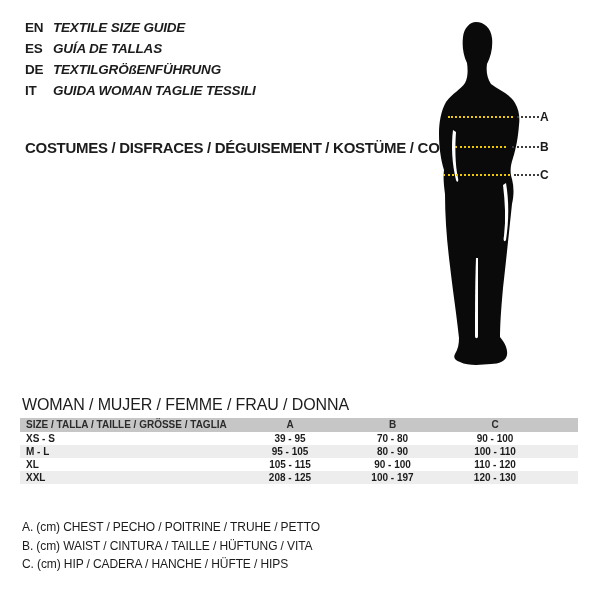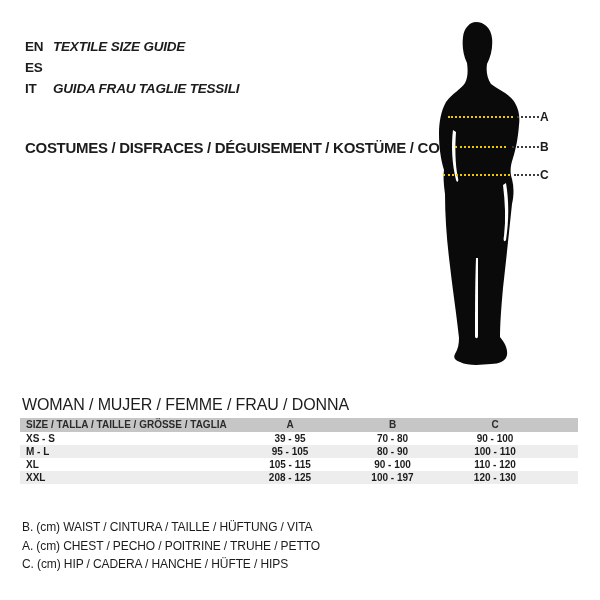--- a/index.html
+++ b/index.html
@@ -6,21 +6,21 @@
   html,body { width:600px; height:600px; }
   body {
     background:#ffffff;
     font-family:"Liberation Sans", sans-serif;
     color:#1c1c1c;
     -webkit-font-smoothing:antialiased;
   }
   .page { position:relative; width:600px; height:600px; background:#fff; overflow:hidden; }
 
   
-  .lang-list { position:absolute; left:25px; top:36px; }
+  .lang-list { position:absolute; left:25px; top:17px; }
   .lang-row { display:flex; height:21px; align-items:center; font-size:13.5px; font-weight:700; letter-spacing:-0.2px; }
   .lang-code { width:28px; flex:0 0 28px; }
   .lang-label { white-space:nowrap;font-style:italic; }
 
   
   .category-title {
     position:absolute; left:25px; top:139px;
     font-size:15px; font-weight:700; letter-spacing:-0.3px; white-space:nowrap;
   }
 
@@ -54,24 +54,29 @@
 
 <div class="page">
 
   <div class="lang-list">
     <div class="lang-row">
       <span class="lang-code">EN</span>
       <span class="lang-label">TEXTILE SIZE GUIDE</span>
     </div>
     <div class="lang-row">
       <span class="lang-code">ES</span>
+      <span class="lang-label">GUÍA DE TALLAS</span>
+    </div>
+    <div class="lang-row">
+      <span class="lang-code">DE</span>
+      <span class="lang-label">TEXTILGRÖßENFÜHRUNG</span>
     </div>
     <div class="lang-row">
       <span class="lang-code">IT</span>
-      <span class="lang-label">GUIDA FRAU TAGLIE TESSILI</span>
+      <span class="lang-label">GUIDA WOMAN TAGLIE TESSILI</span>
     </div>
   </div>
 
   <div class="category-title">COSTUMES / DISFRACES / DÉGUISEMENT / KOSTÜME / COSTUMI</div>
 
   <svg class="figure-svg" viewBox="0 0 95 350" aria-hidden="true">
     <path fill="#0a0a0a" d="M46,2
       C54,2 61,8 62,18 C63,27 61,36 57,44
       C56,51 57,58 61,64
       C69,70 80,74 85,83 C89,90 90,97 89,105
@@ -148,18 +153,18 @@
         <td class="col-size">XXL</td>
         <td class="col-val">208 - 125</td>
         <td class="col-val">100 - 197</td>
         <td class="col-val">120 - 130</td>
         <td></td>
       </tr>
     </tbody>
   </table>
 
   <div class="legend">
+    <div class="legend-line">A. (cm) CHEST / PECHO / POITRINE / TRUHE / PETTO</div>
     <div class="legend-line">B. (cm) WAIST / CINTURA / TAILLE / HÜFTUNG / VITA</div>
-    <div class="legend-line">A. (cm) CHEST / PECHO / POITRINE / TRUHE / PETTO</div>
     <div class="legend-line">C. (cm) HIP / CADERA / HANCHE / HÜFTE / HIPS</div>
   </div>
 
 </div>
 
 </body></html>

